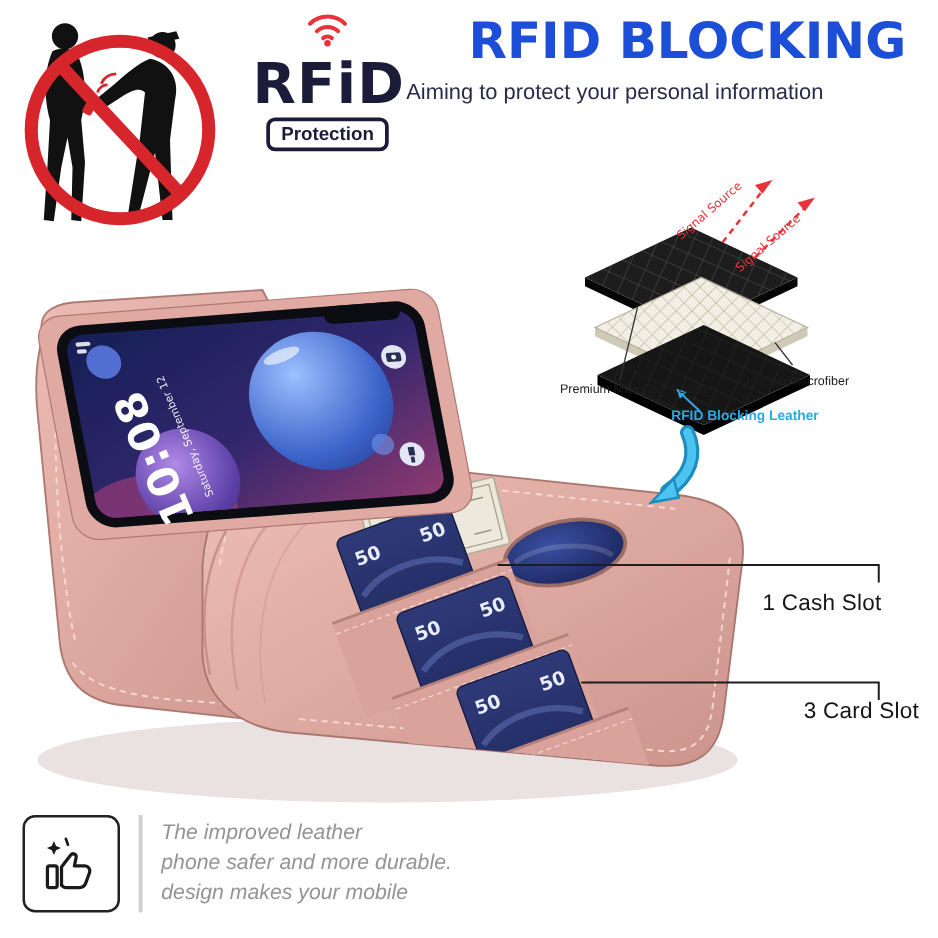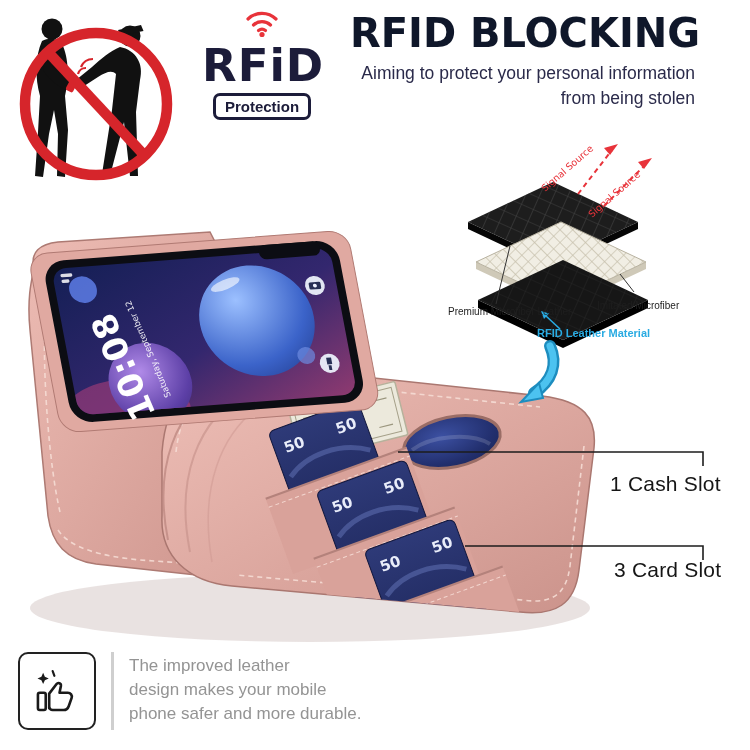--- a/index.html
+++ b/index.html
@@ -13,34 +13,34 @@
   
   .badge{left:202px;top:6px;width:120px;text-align:center;}
   .badge-brand{font-family:"DejaVu Sans",sans-serif;font-weight:800;font-size:45px;
     color:#1c1c3a;letter-spacing:1px;line-height:1;margin-top:1px;}
   .badge-label{display:inline-block;border:3px solid #1c1c3a;border-radius:7px;
     padding:2px 9px;font-weight:700;font-size:15px;color:#1c1c3a;margin-top:5px;}
 
   
   .title-block{left:325px;top:12px;width:400px;}
   .title{font-family:"DejaVu Sans",sans-serif;font-weight:800;font-size:40px;
-    color:#0f172a;text-align:center;line-height:1.05;}
-  .subtitle{margin-top:7px;font-size:17.5px;color:#2a2a4a;text-align:right;
+    color:#1d4ed8;text-align:right;line-height:1.05;}
+  .subtitle{margin-top:7px;font-size:17.5px;color:#2a2a4a;
     line-height:1.42;padding-right:30px;}
 
   
   .lab{position:absolute;white-space:nowrap;font-size:10px;color:#1e1e1e;}
   .lab-material{color:#29abe2;font-weight:700;font-size:11px;}
 
   
-  .callout{position:absolute;white-space:nowrap;font-size:21px;font-weight:500;
+  .callout{position:absolute;white-space:nowrap;font-size:18px;font-weight:500;
     color:#161616;letter-spacing:.2px;}
 
   
-  .footer{left:18px;top:652px;right:14px;display:flex;align-items:stretch;gap:15px;}
+  .footer{left:18px;top:652px;right:14px;display:flex;align-items:stretch;gap:15px;font-style:italic;}
   .thumb-box{width:74px;height:74px;border:2.5px solid #222;border-radius:10px;
     display:flex;align-items:center;justify-content:center;flex:0 0 auto;}
   .v-divider{width:3px;background:#cfcfcf;}
   .footer-text{padding-top:2px;font-size:17px;line-height:24px;color:#949494;font-weight:500;}
 </style>
 </head>
 <body>
 
 <svg class="abs" style="left:0;top:0;z-index:1;" width="750" height="750" viewBox="0 0 750 750">
   <defs>
@@ -262,39 +262,38 @@
     <circle cx="23" cy="28.5" r="2.6" fill="#e8333a"></circle>
   </svg>
   <div class="badge-brand">RFiD</div>
   <div class="badge-label">Protection</div>
 </div>
 
 <div class="abs title-block" style="z-index:2;">
   <div class="title">RFID BLOCKING</div>
   <div class="subtitle">
     <div>Aiming to protect your personal information</div>
-    <div>from being stolen</div>
   </div>
 </div>
 
 <div class="lab" style="left:448px;top:306px;z-index:2;">Premium Microfiber Leather</div>
 <div class="lab" style="left:597px;top:300px;z-index:2;">Imitated Microfiber</div>
-<div class="lab lab-material" style="left:537px;top:327px;z-index:2;">RFID Leather Material</div>
+<div class="lab lab-material" style="left:537px;top:327px;z-index:2;">RFID Blocking Leather</div>
 
 <div class="callout" style="left:610px;top:472px;z-index:2;">1 Cash Slot</div>
-<div class="callout" style="left:614px;top:558px;z-index:2;text-align:center;">3 Card Slot</div>
+<div class="callout" style="left:643px;top:558px;z-index:2;text-align:center;">3 Card Slot</div>
 
 <div class="abs footer" style="z-index:2;">
   <div class="thumb-box">
     <svg width="52" height="52" viewBox="0 0 60 60">
       <path d="M14,9 l2,4.5 4.5,2 -4.5,2 -2,4.5 -2,-4.5 -4.5,-2 4.5,-2 z" fill="#1a1a1a"></path>
       <path d="M25,7 l2,5.5" stroke="#1a1a1a" stroke-width="2.5" stroke-linecap="round"></path>
       <rect x="8" y="32" width="9" height="20" rx="2" fill="none" stroke="#1a1a1a" stroke-width="3"></rect>
       <path d="M21,50 V33 l8.5,-11 c1.8,-2.4 5.5,-0.8 5,2.2 l-1.6,7.8 h9.6 c3.2,0 5.4,3 4.4,6 l-3.4,9.6 c-0.9,2.6 -3,4.4 -6,4.4 H25 c-2.2,0 -4,-1.8 -4,-4 z" fill="none" stroke="#1a1a1a" stroke-width="3" stroke-linejoin="round"></path>
     </svg>
   </div>
   <div class="v-divider"></div>
   <div class="footer-text">
     <div>The improved leather</div>
+    <div>phone safer and more durable.</div>
     <div>design makes your mobile</div>
-    <div>phone safer and more durable.</div>
   </div>
 </div>
 
 </body></html>

